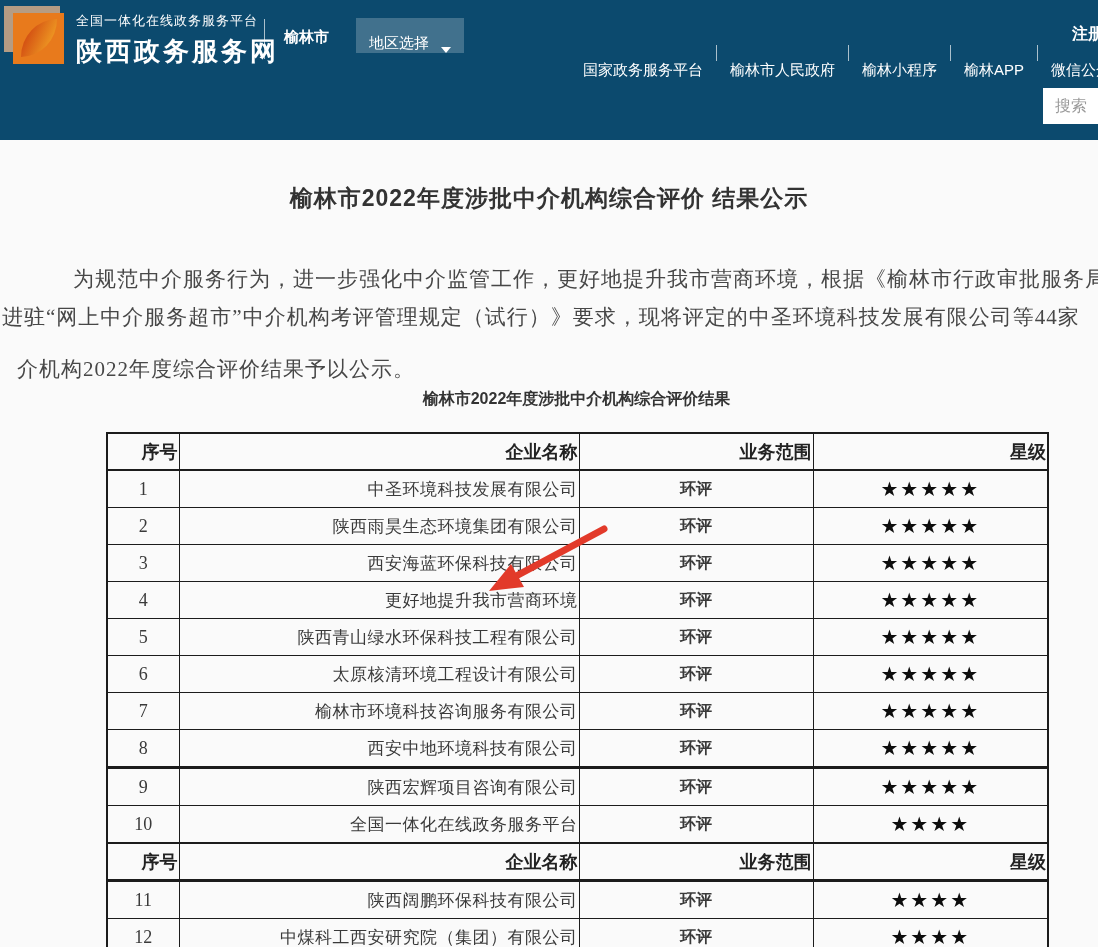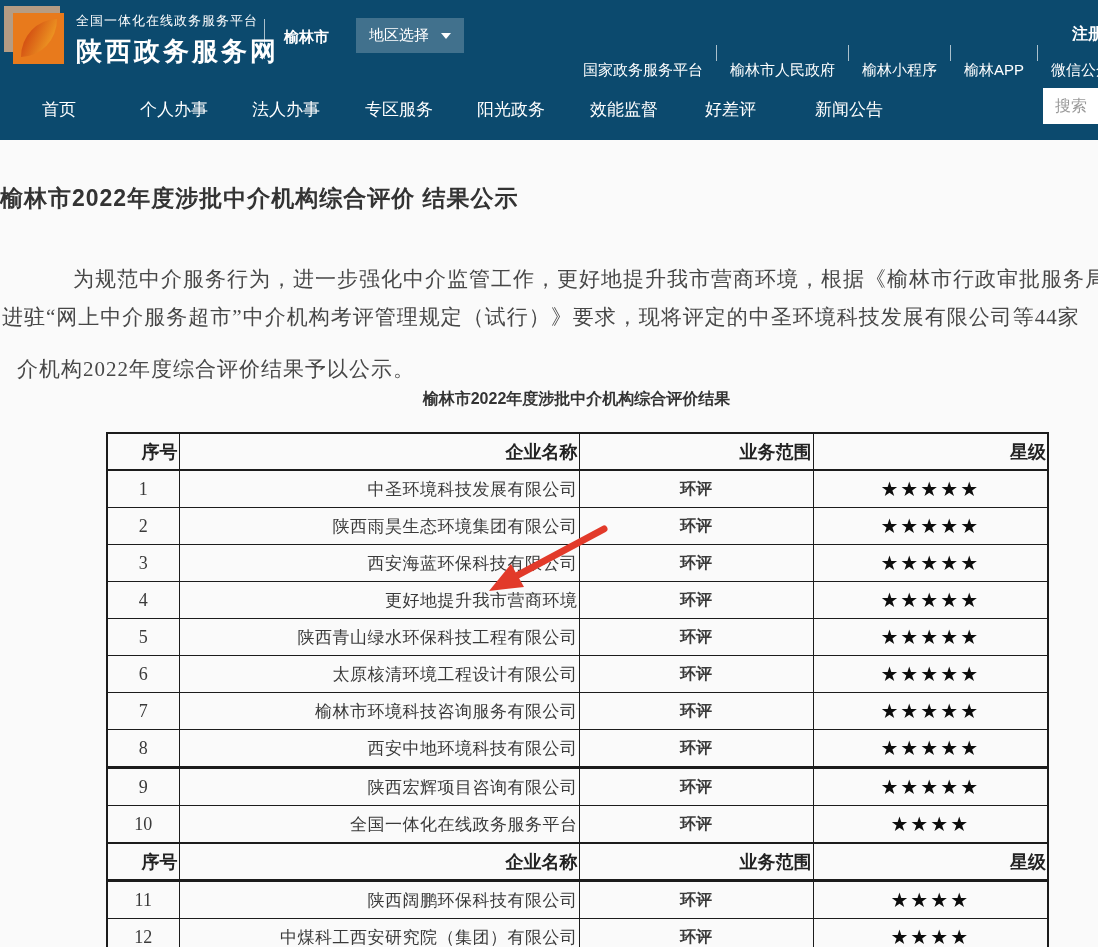--- a/index.html
+++ b/index.html
@@ -12,40 +12,40 @@
   .logo-orange{position:absolute;left:13px;top:13px;width:51px;height:51px;background:#e87a1c;}
   .logo-leaf{position:absolute;left:21px;top:19px;width:36px;height:38px;
              border-radius:100% 0 100% 0;background:linear-gradient(115deg,#cf4410 15%,#ef9a23 80%);}
   .brand{position:absolute;left:76px;top:12px;color:#fff;}
   .brand-small{font-size:13px;letter-spacing:1px;}
   .brand-big{font-size:26px;font-weight:bold;letter-spacing:3px;margin-top:4px;}
   .vdiv{position:absolute;left:264px;top:19px;width:1px;height:40px;background:rgba(255,255,255,.65);}
   .city{position:absolute;left:284px;top:28px;color:#fff;font-size:15px;font-weight:bold;}
   .region-btn{position:absolute;left:356px;top:18px;height:35px;padding:0 13px;
               background:rgba(255,255,255,.22);color:#fff;font-size:15px;border:none;
-              display:flex;align-items:center;gap:12px;cursor:pointer;}
+              display:flex;align-items:flex-end;gap:12px;cursor:pointer;}
   .caret{width:0;height:0;border-left:5px solid transparent;border-right:5px solid transparent;
          border-top:6px solid #fff;display:inline-block;}
   .top-links{position:absolute;left:570px;top:25px;display:flex;align-items:center;color:#fff;font-size:15px;}
   .tl-item{padding:0 13px;cursor:pointer;white-space:nowrap;margin-top:36px;}
   .tl-div{width:1px;height:16px;background:rgba(255,255,255,.65);}
   .register{position:absolute;left:1072px;top:24px;color:#fff;font-size:16px;font-weight:bold;white-space:nowrap;cursor:pointer;}
 
   
   .main-nav{position:absolute;left:0;top:78px;width:1098px;height:62px;}
   .nav-item{position:absolute;top:20px;color:#fff;font-size:17px;white-space:nowrap;cursor:pointer;}
   .nav-0{left:42px}.nav-1{left:140px}.nav-2{left:252px}.nav-3{left:365px}
   .nav-4{left:477px}.nav-5{left:590px}.nav-6{left:705px}.nav-7{left:815px}
   .search-box{position:absolute;left:1043px;top:88px;width:220px;height:36px;background:#fff;
               border:none;outline:none;padding:0 0 0 12px;font-size:16px;color:#333;
               font-family:"Liberation Sans",sans-serif;}
   .search-box::placeholder{color:#9a9a9a;}
 
   
-  .art-title{position:absolute;left:0;top:183px;width:1098px;
+  .art-title{position:absolute;left:0;top:183px;width:1098px;text-align:center;
              font-size:23px;font-weight:bold;color:#333;letter-spacing:1px;}
   .para-line{position:absolute;white-space:nowrap;font-family:"Liberation Serif",serif;
              font-size:21px;color:#474747;letter-spacing:1px;}
   .pl-0{left:73px;top:265px;}
   .pl-1{left:2px;top:303px;}
   .pl-2{left:17px;top:355px;}
   .tbl-caption{position:absolute;left:0;top:389px;width:1153px;text-align:center;
                font-size:16px;font-weight:bold;color:#333;}
 
   
@@ -90,30 +90,20 @@
         <span class="tl-item">榆林市人民政府</span>
         <span class="tl-div"></span>
         <span class="tl-item">榆林小程序</span>
         <span class="tl-div"></span>
         <span class="tl-item">榆林APP</span>
         <span class="tl-div"></span>
         <span class="tl-item">微信公众号</span>
       </div>
     <div class="register">注册</div>
 
-    <div class="main-nav">
-        <span class="nav-item nav-0">首页</span>
-        <span class="nav-item nav-1">个人办事</span>
-        <span class="nav-item nav-2">法人办事</span>
-        <span class="nav-item nav-3">专区服务</span>
-        <span class="nav-item nav-4">阳光政务</span>
-        <span class="nav-item nav-5">效能监督</span>
-        <span class="nav-item nav-6">好差评</span>
-        <span class="nav-item nav-7">新闻公告</span>
-      </div>
     <input class="search-box" type="text" placeholder="搜索" style="">
   </div>
 
   <div class="art-title">榆林市2022年度涉批中介机构综合评价 结果公示</div>
   <div>
       <div class="para-line pl-0">为规范中介服务行为，进一步强化中介监管工作，更好地提升我市营商环境，根据《榆林市行政审批服务局关</div>
       <div class="para-line pl-1">进驻“网上中介服务超市”中介机构考评管理规定（试行）》要求，现将评定的中圣环境科技发展有限公司等44家</div>
       <div class="para-line pl-2">介机构2022年度综合评价结果予以公示。</div>
     </div>
   <div class="tbl-caption">榆林市2022年度涉批中介机构综合评价结果</div>

